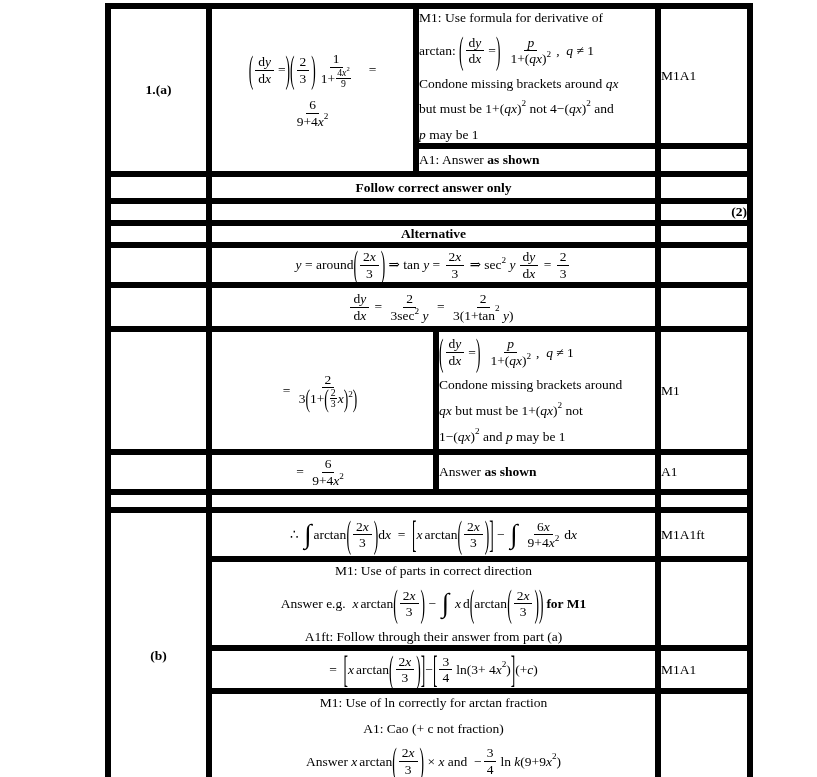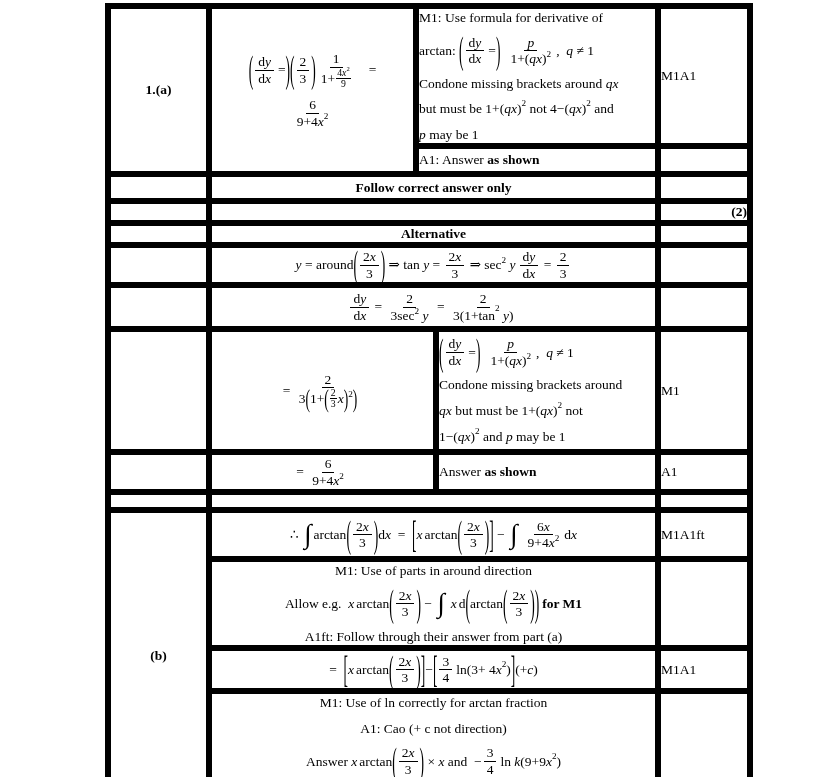--- a/index.html
+++ b/index.html
@@ -501,24 +501,24 @@
               </span>
               <span class="rm">d</span>
               <span class="it">x</span>
             </div>
           </td>
       <td class="markcell">M1A1ft</td>
     </tr>
     <tr style="height:85px">
       <td class="mathcell" colspan="3">
             <div class="mline ac">
-              <span class="rm">M1: Use of parts in around direction</span>
-            </div>
-            <div class="mline ac">
-              <span class="rm">Allow e.g.  </span>
+              <span class="rm">M1: Use of parts in correct direction</span>
+            </div>
+            <div class="mline ac">
+              <span class="rm">Answer e.g.  </span>
               <span class="it">x</span>
               <span class="gap" style="width: 2px;"></span>
               <span class="rm">arctan</span>
               <span class="grp">
                 <span class="fence" style="transform: scaleY(2.79);">(</span>
                 <span class="gc" style="display: inline-flex; align-items: center;">
                   <span class="frac">
                     <span class="fnum">
                       <span class="rm">2</span>
                       <span class="it">x</span>
@@ -626,21 +626,21 @@
             </div>
           </td>
       <td class="markcell">M1A1</td>
     </tr>
     <tr style="height:78px">
       <td class="mathcell" colspan="3">
             <div class="mline ac">
               <span class="rm">M1: Use of ln correctly for arctan fraction</span>
             </div>
             <div class="mline ac">
-              <span class="rm">A1: Cao (+ c not direction)</span>
+              <span class="rm">A1: Cao (+ c not fraction)</span>
             </div>
             <div class="mline ac">
               <span class="rm">Answer </span>
               <span class="it">x</span>
               <span class="gap" style="width: 2px;"></span>
               <span class="rm">arctan</span>
               <span class="grp">
                 <span class="fence" style="transform: scaleY(2.79);">(</span>
                 <span class="gc" style="display: inline-flex; align-items: center;">
                   <span class="frac">

